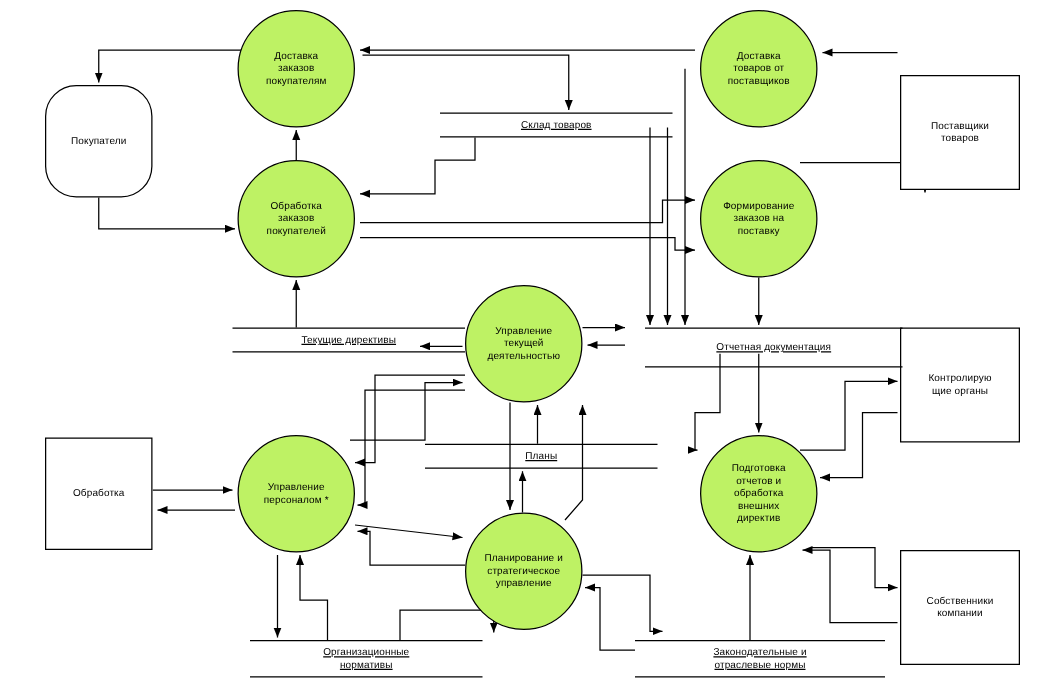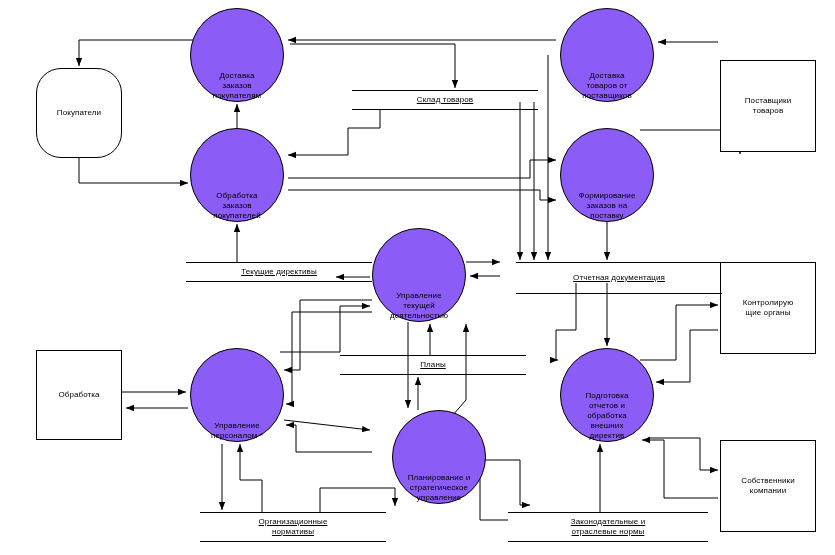--- a/index.html
+++ b/index.html
@@ -30,22 +30,21 @@
     justify-content: center;
     text-align: center;
     color: #000000;
     font-size: 8px;
     line-height: 10px;
     letter-spacing: 0.1px;
   }
   .process {
     border: 1px solid #000000;
     border-radius: 50%;
-    background: #8b5cf6;
-    align-items: flex-end;
+    background: #bef264;
   }
   .external {
     border: 1px solid #000000;
     background: #ffffff;
   }
   .store {
     background: transparent;
     border: none;
     flex-direction: column;
   }
@@ -198,21 +197,21 @@
   </div>
 
   <div class="node process" style="left:560px; top:348px; width:94px; height:94px;">
     <span class="lbl">Подготовка
 отчетов и
 обработка
 внешних
 директив</span>
   </div>
 
-  <div class="node process" style="left:392px; top:410px; width:94px; height:94px;">
+  <div class="node process" style="left:372px; top:410px; width:94px; height:94px;">
     <span class="lbl">Планирование и
 стратегическое
 управление</span>
   </div>
 
   <div class="node external" style="left:36px; top:68px; width:86px; height:90px;border-radius:25px;">
     <span class="lbl">Покупатели</span>
   </div>
 
   <div class="node external" style="left:720px; top:262px; width:96px; height:92px;">

